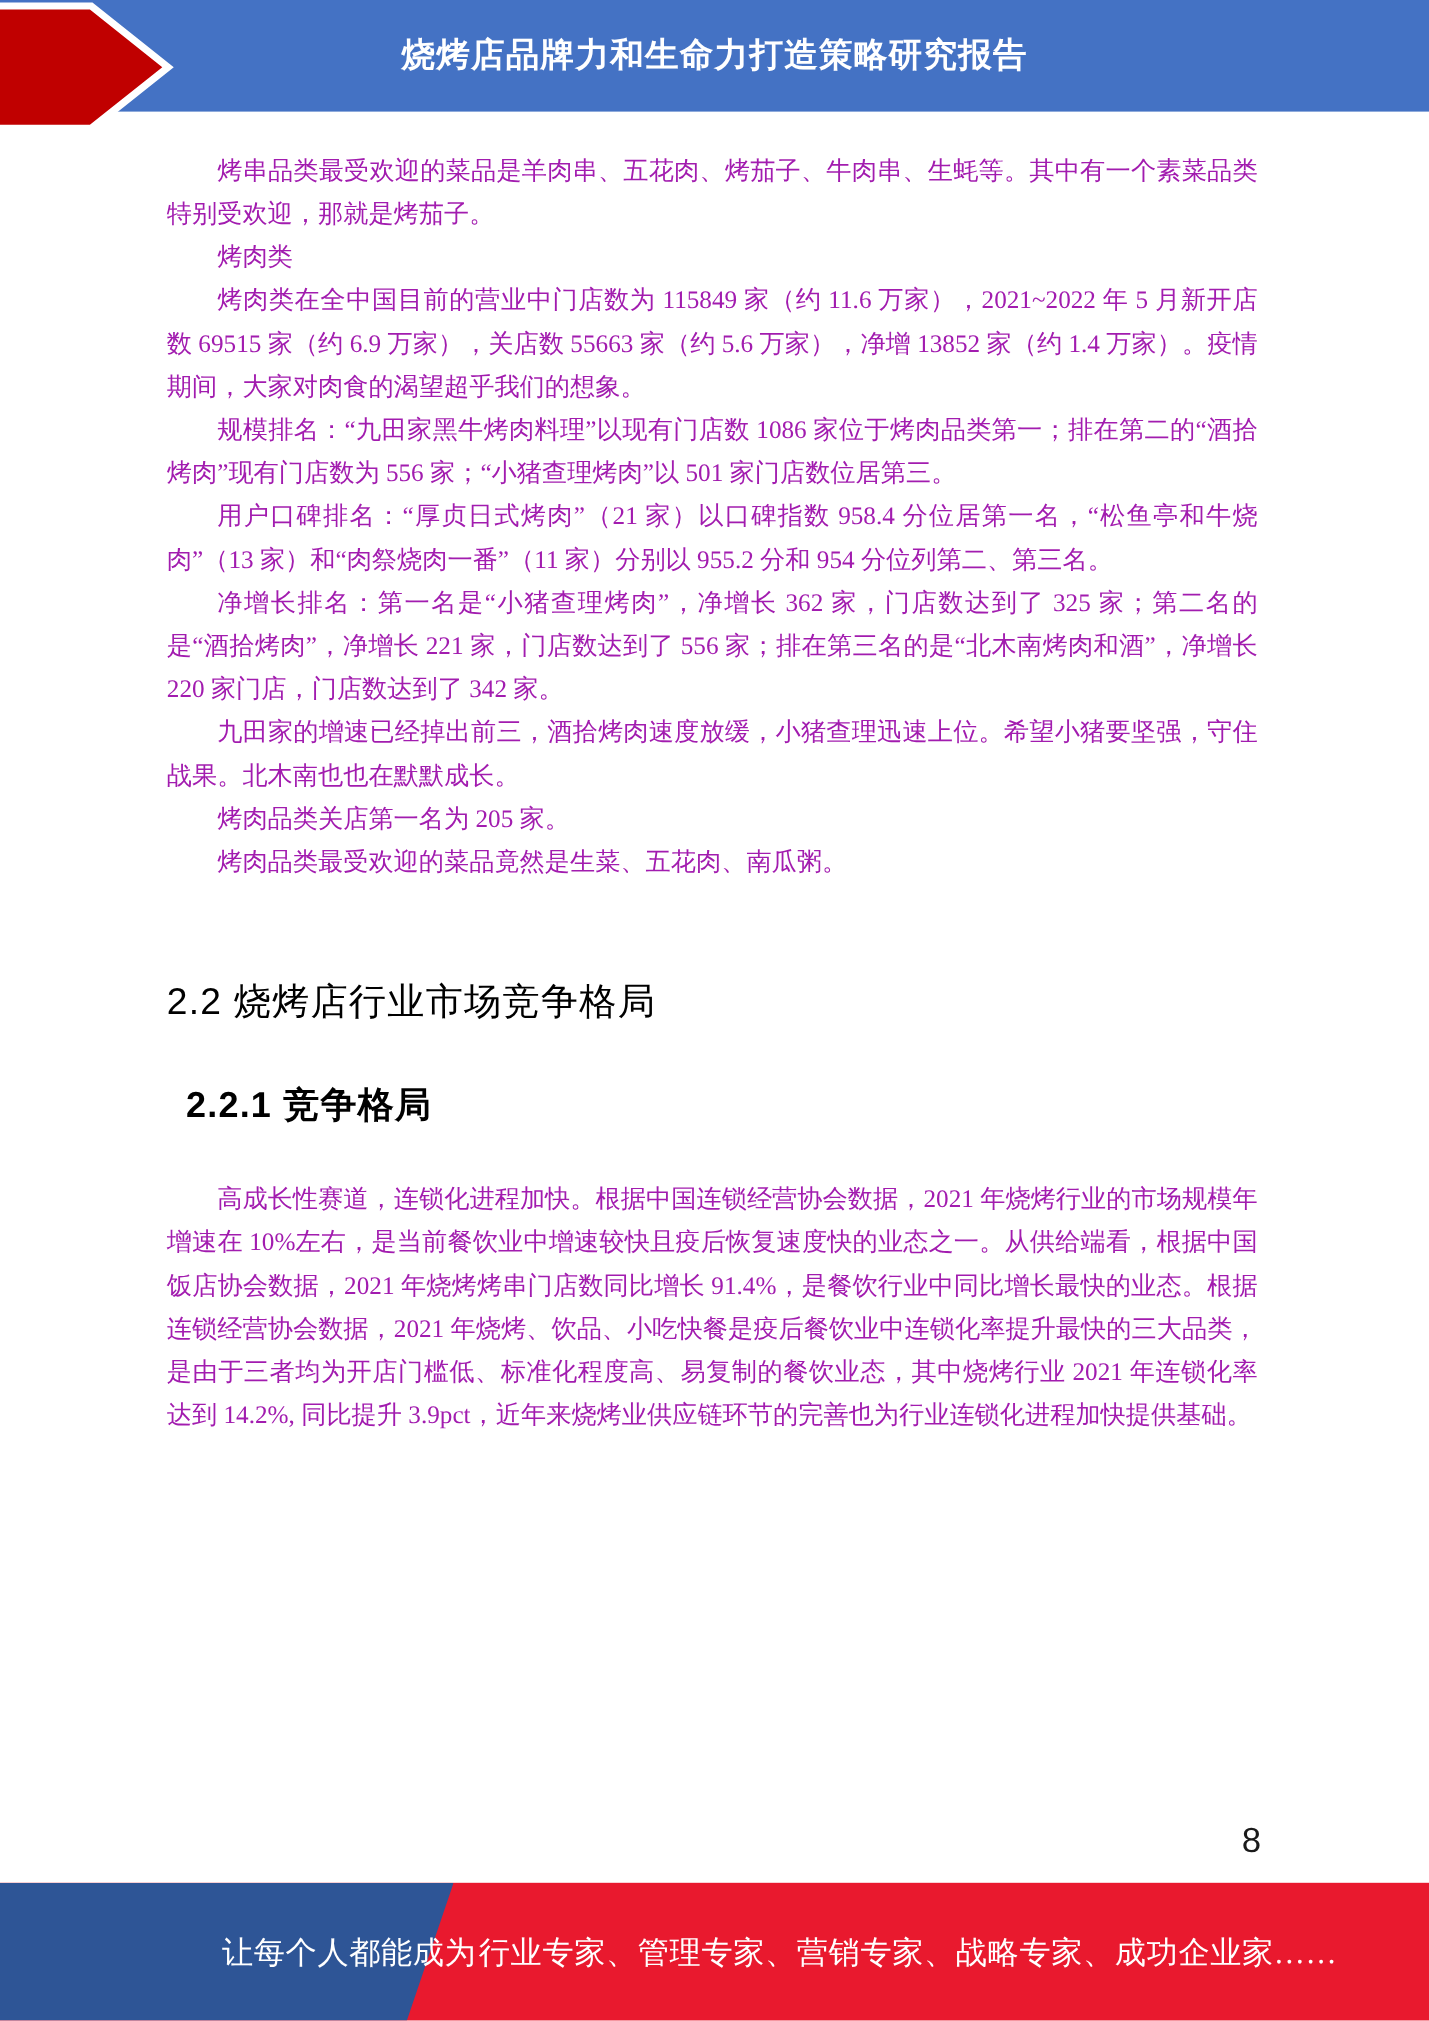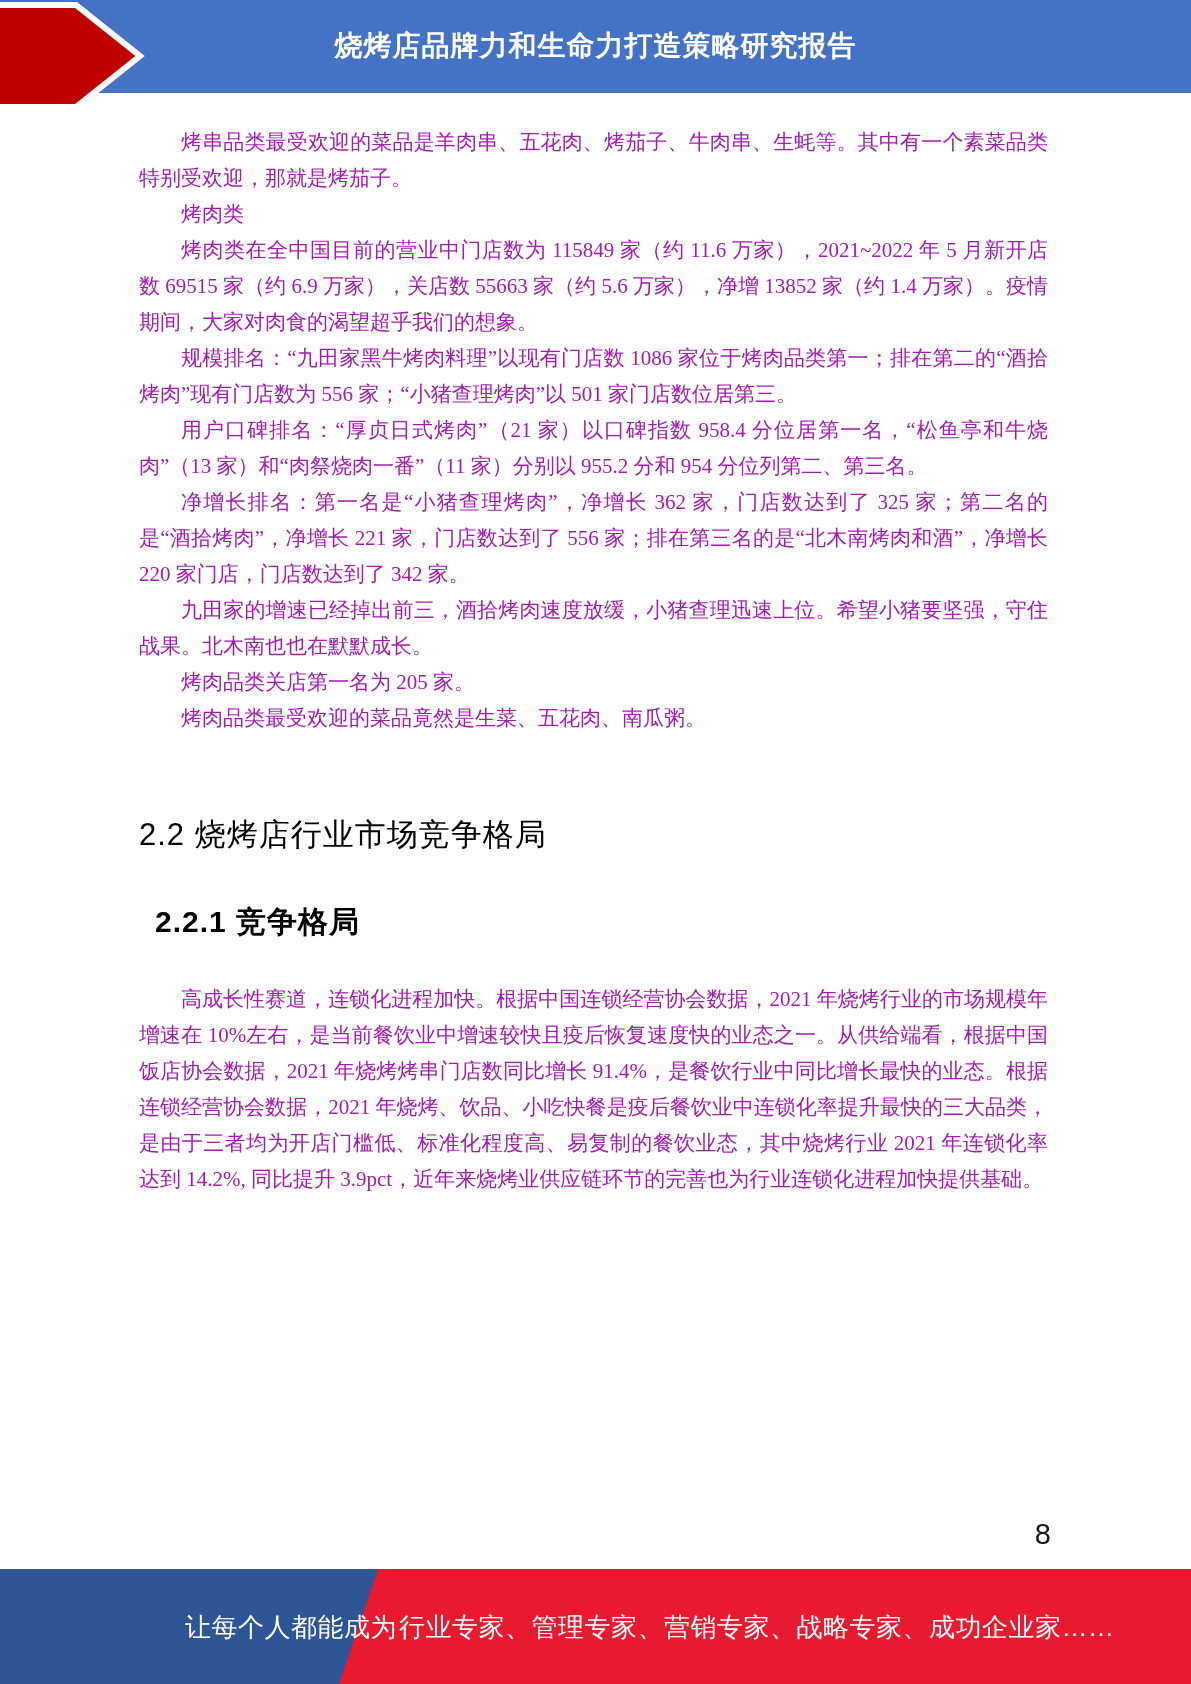--- a/index.html
+++ b/index.html
@@ -115,21 +115,21 @@
     white-space:nowrap;
     margin-left:40px;
   }
   .footer-right{
     position:absolute;
     left:399px;
     top:50%;
     transform:translateY(-50%);
     color:#ffffff;
     font-size:26px;
-    font-family:Liberation Sans, sans-serif;
+    font-family:Liberation Serif, serif;
     letter-spacing:0.5px;
     white-space:nowrap;
   }
 </style>
 </head>
 <body>
 
 <div class="page">
 
   <header class="banner">

